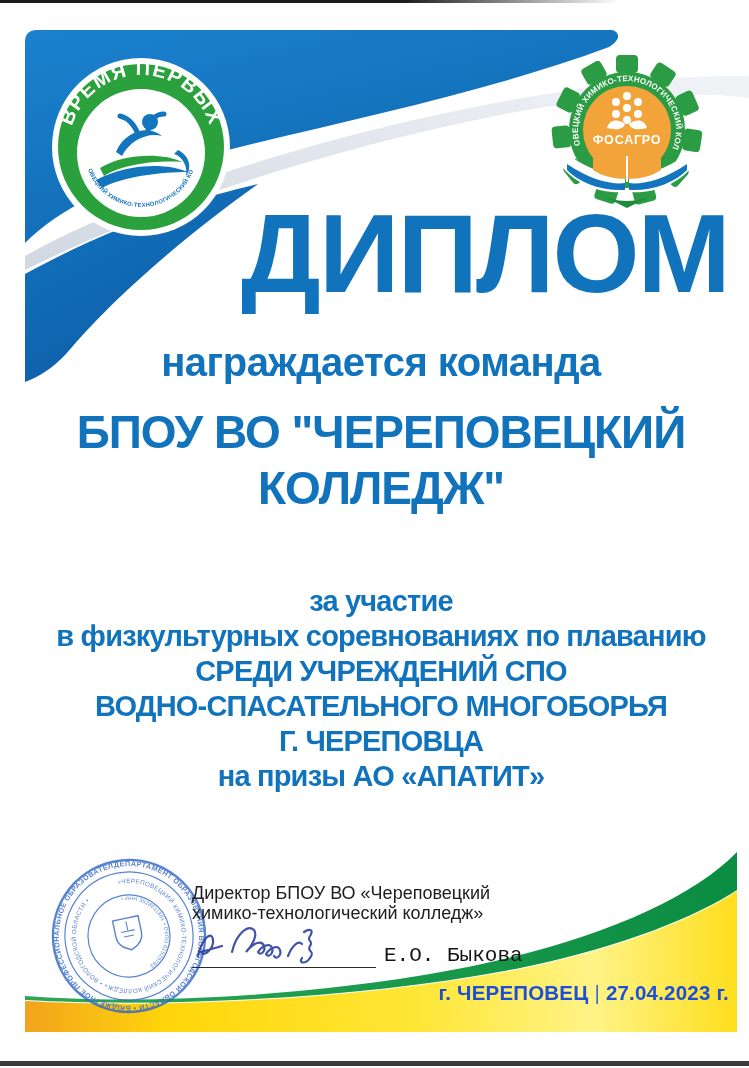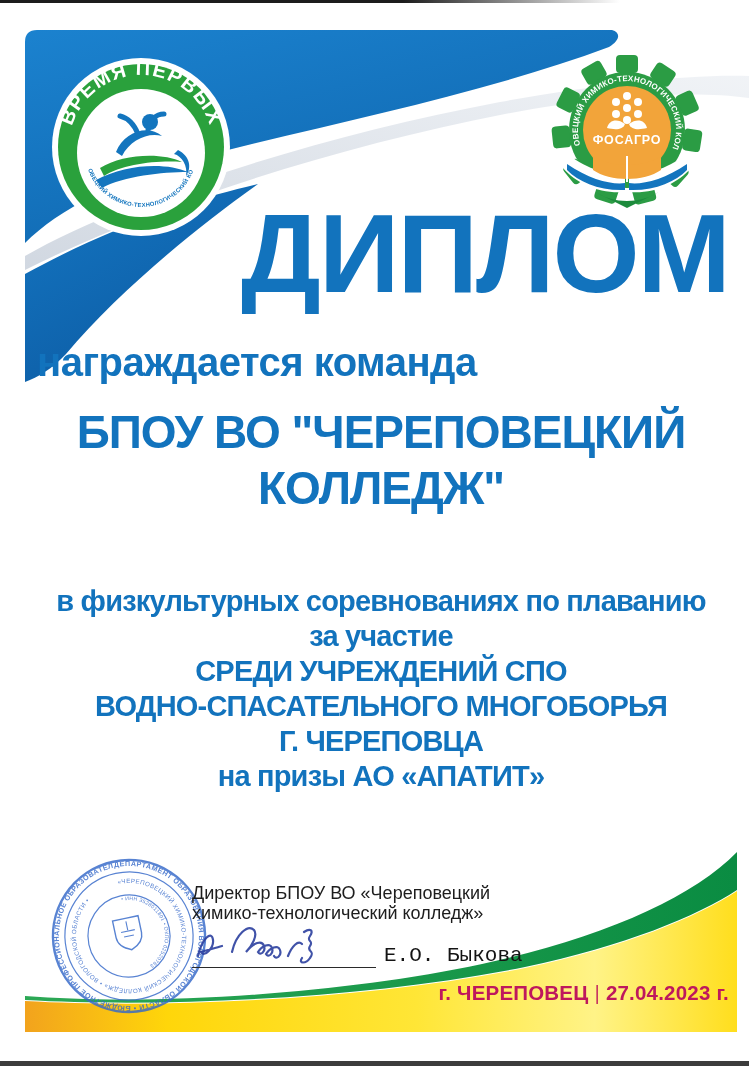--- a/index.html
+++ b/index.html
@@ -1,30 +1,30 @@
 <!DOCTYPE html>
 <html><head>
 <meta charset="utf-8">
 <style>
   html,body{margin:0;padding:0;background:#ffffff;}
   #page{position:relative;width:749px;height:1068px;background:#ffffff;overflow:hidden;
         font-family:"Liberation Sans",sans-serif;}
   .abs{position:absolute;}
   #title{left:205px;top:198px;width:560px;text-align:center;
          font-size:112px;font-weight:bold;letter-spacing:-2px;line-height:1;color:#1273BD;}
-  #subtitle{left:25px;top:340px;width:712px;
-            font-size:40px;font-weight:bold;letter-spacing:-0.5px;color:#1273BD;margin-left:12px;}
+  #subtitle{left:25px;top:340px;width:712px;text-align:center;
+            font-size:40px;font-weight:bold;letter-spacing:-0.5px;color:#1273BD;}
   #team{left:25px;top:404px;width:712px;text-align:center;
         font-size:46px;font-weight:bold;letter-spacing:-1px;line-height:56px;color:#1273BD;}
   #body-lines{left:25px;top:584px;width:712px;text-align:center;
         font-size:29px;font-weight:bold;letter-spacing:-0.8px;line-height:35px;color:#1273BD;}
   #director{left:192px;top:884px;width:330px;font-size:18px;line-height:19.5px;color:#1d1d1d;}
   #sig-line{left:192px;top:967px;width:184px;border-top:1.6px solid #2a2a2a;height:0;}
   #signer{left:384px;top:944px;font-size:21px;color:#141414;font-family:Liberation Mono, monospace;}
-  #footer-date{right:20px;top:981px;font-size:20.5px;font-weight:bold;color:#be185d;
+  #footer-date{right:20px;top:981px;font-size:20.5px;font-weight:bold;color:#1d4ed8;
                letter-spacing:0.2px;white-space:nowrap;}
   #footer-date .sep{font-weight:normal;opacity:0.85;padding:0 6px;}
   .scan-top{left:0;top:0;width:620px;height:3px;
             background:linear-gradient(to right,#1c1c1c 65%,rgba(28,28,28,0));}
   .scan-bottom{left:0;top:1061px;width:749px;height:5px;background:#3c3c3c;}
 </style>
 </head>
 <body>
 
 <div id="page">
@@ -140,22 +140,22 @@
   <div class="abs" id="title">ДИПЛОМ</div>
 
   <div class="abs" id="subtitle">награждается команда</div>
 
   <div class="abs" id="team">
     <div>БПОУ ВО "ЧЕРЕПОВЕЦКИЙ</div>
     <div>КОЛЛЕДЖ"</div>
   </div>
 
   <div class="abs" id="body-lines">
+    <div>за участие</div>
     <div>в физкультурных соревнованиях по плаванию</div>
-    <div>за участие</div>
     <div>СРЕДИ УЧРЕЖДЕНИЙ СПО</div>
     <div>ВОДНО-СПАСАТЕЛЬНОГО МНОГОБОРЬЯ</div>
     <div>Г. ЧЕРЕПОВЦА</div>
     <div>на призы АО «АПАТИТ»</div>
   </div>
 
   <svg class="abs" style="left:42px;top:852px;" width="175" height="168" viewBox="0 0 175 168">
     <g transform="rotate(-12 87 84)" opacity="0.82">
       <circle cx="87" cy="84" r="76" fill="none" stroke="#3468C9" stroke-width="2.5"></circle>
       <circle cx="87" cy="84" r="64" fill="none" stroke="#3468C9" stroke-width="1.2"></circle>

